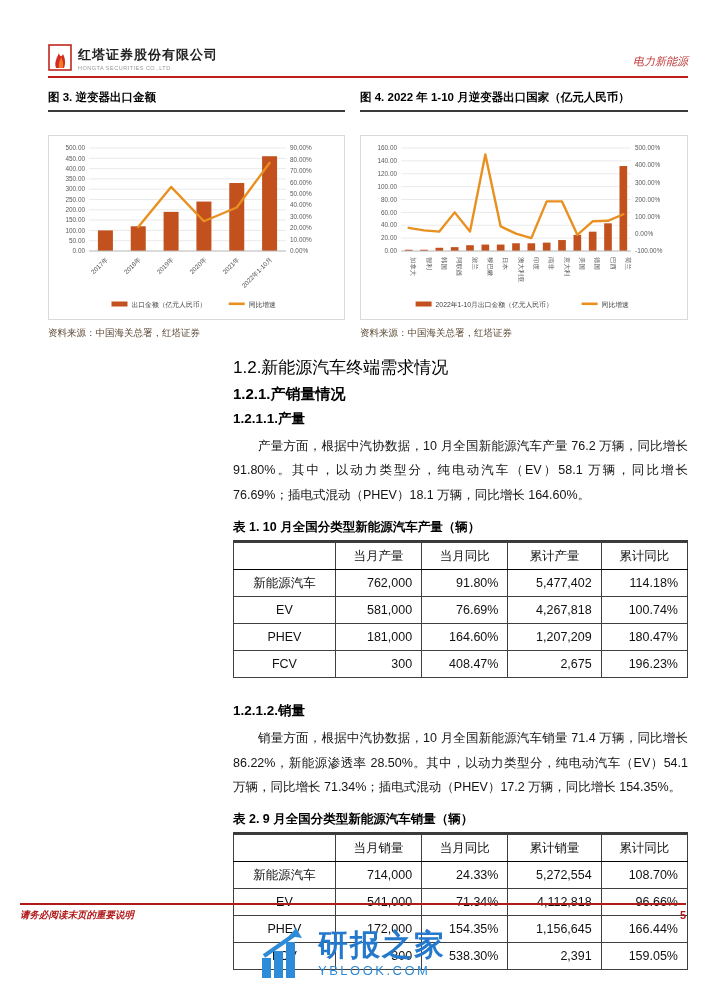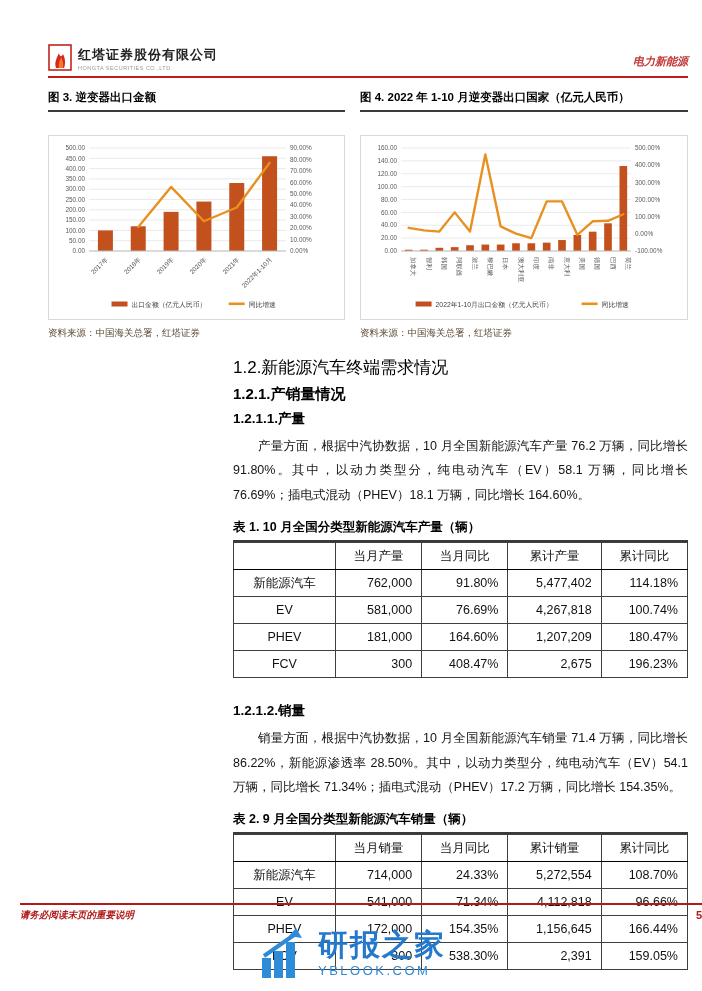--- a/index.html
+++ b/index.html
@@ -9,21 +9,21 @@
     font-family:"Liberation Sans", sans-serif; color:#111; overflow:hidden;
   }
   
   .header {
     margin:44px 14px 0 48px; display:flex; justify-content:space-between;
     align-items:flex-end; border-bottom:2px solid #BF1D1D; padding-bottom:5px;
   }
   .logo-wrap { display:flex; align-items:flex-end; gap:6px; }
   .logo-text-cn { font-size:13px; font-weight:bold; letter-spacing:1px; color:#222; }
   .logo-text-en { font-size:5.5px; color:#999; letter-spacing:0.5px; margin-top:1px; }
-  .industry-tag { font-size:11px; font-weight:bold; font-style:italic; color:#C03A3A; padding-bottom:2px; }
+  .industry-tag { font-size:11px; font-weight:normal; font-style:italic; color:#C03A3A; padding-bottom:2px; }
   
   .figs { display:flex; gap:15px; margin:12px 14px 0 48px; }
   .fig { display:flex; flex-direction:column; }
   .fig-left { width:297px; }
   .fig-right { width:328px; }
   .fig-title {
     font-size:11.5px; font-weight:bold; color:#000;
     border-bottom:2px solid #3a3a3a; padding-bottom:5px; margin-bottom:23px;
     white-space:nowrap;
   }
@@ -44,21 +44,21 @@
   }
   table.data { width:100%; border-collapse:collapse; border:1.5px solid #000; font-size:12.5px; }
   table.data th, table.data td { border:1px solid #3f3f3f; height:27px; padding:0 9px; }
   table.data thead th { border-bottom:1.5px solid #000; font-weight:normal; text-align:center; }
   table.data td.c0 { text-align:center; }
   table.data td.num { text-align:right; }
   .tbl-source { font-size:9.5px; color:#5a4632; margin:6px 0 24px; }
   .gap-lg { height:22px; }
   
   .footer {
-    position:absolute; left:20px; right:0; top:903px;
+    position:absolute; left:20px; right:16px; top:903px;
     border-top:2px solid #B21A1A; padding-top:4px;
     display:flex; justify-content:space-between; align-items:flex-start;
   }
   .disclaimer { font-size:9.5px; font-weight:bold; font-style:italic; color:#B21A1A; }
   .page-num { font-size:11px; font-weight:bold; color:#B21A1A; }
   
   .watermark {
     position:absolute; left:0; right:0; top:928px;
     display:flex; justify-content:center; align-items:center; gap:10px;
   }

